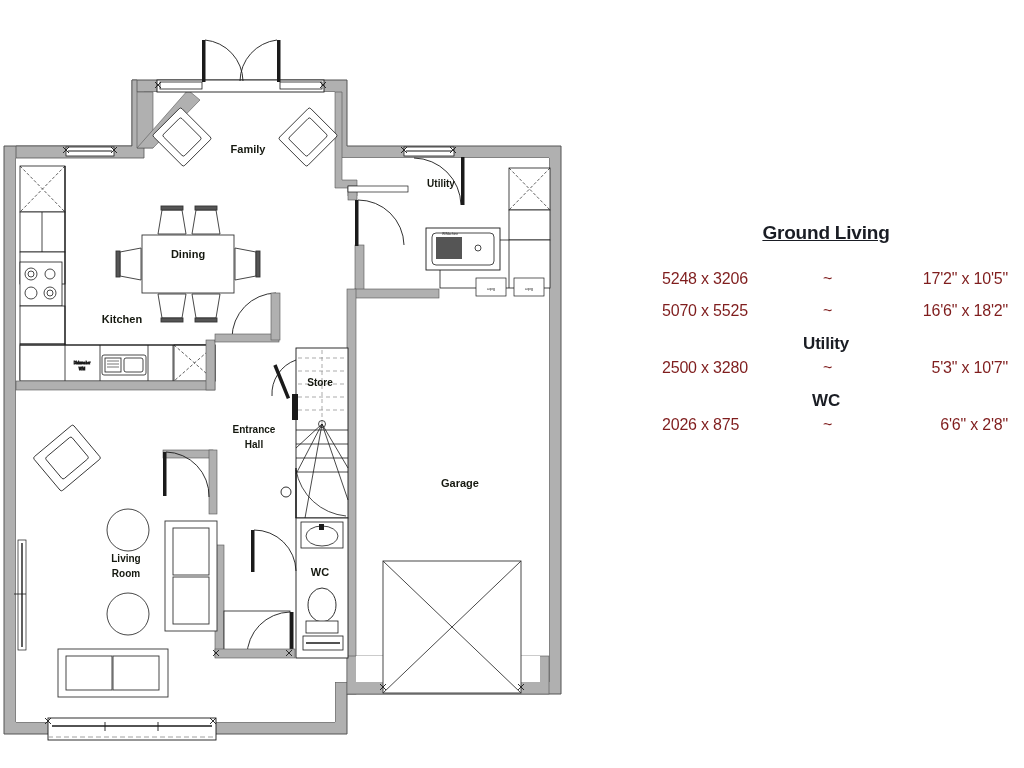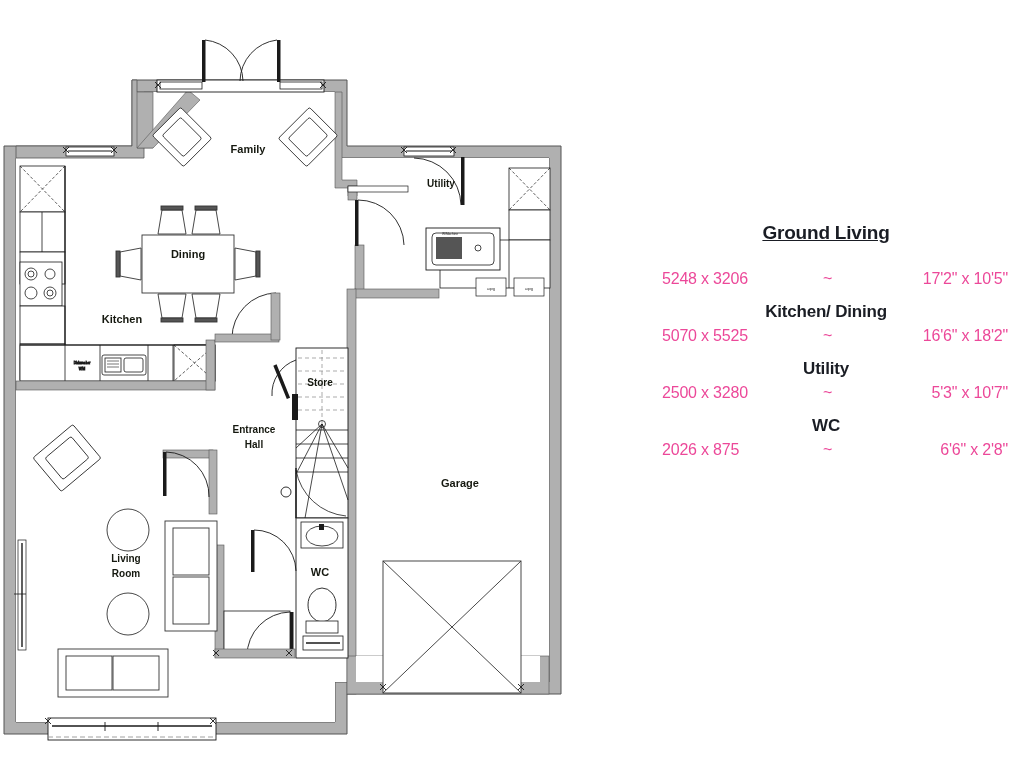--- a/index.html
+++ b/index.html
@@ -74,21 +74,21 @@
     font-weight: bold;
     color: #1a1d24;
     letter-spacing: -0.2px;
     margin-bottom: 5px;
   }
   .legend-dims {
     display: flex;
     align-items: baseline;
     justify-content: space-between;
     font-size: 16px;
-    color: #ec4899;
+    color: #7f1d1d;
     letter-spacing: -0.2px;
     padding: 0 4px 0 22px;
     margin-bottom: 14px;
   }
   .legend-metric { width: 135px; text-align: left; white-space: nowrap; }
   .legend-tilde  { width: 40px; text-align: center; }
   .legend-imperial { width: 150px; text-align: right; white-space: nowrap; }
 </style>
 </head>
 <body>
@@ -445,21 +445,20 @@
 
     <div class="legend-room">
       <div class="legend-dims">
         <span class="legend-metric">5248 x 3206</span>
         <span class="legend-tilde">~</span>
         <span class="legend-imperial">17'2" x 10'5"</span>
       </div>
     </div>
 
     <div class="legend-room">
-      <div class="legend-room-name">Kitchen/ Dining</div>
       <div class="legend-dims">
         <span class="legend-metric">5070 x 5525</span>
         <span class="legend-tilde">~</span>
         <span class="legend-imperial">16'6" x 18'2"</span>
       </div>
     </div>
 
     <div class="legend-room">
       <div class="legend-room-name">Utility</div>
       <div class="legend-dims">

